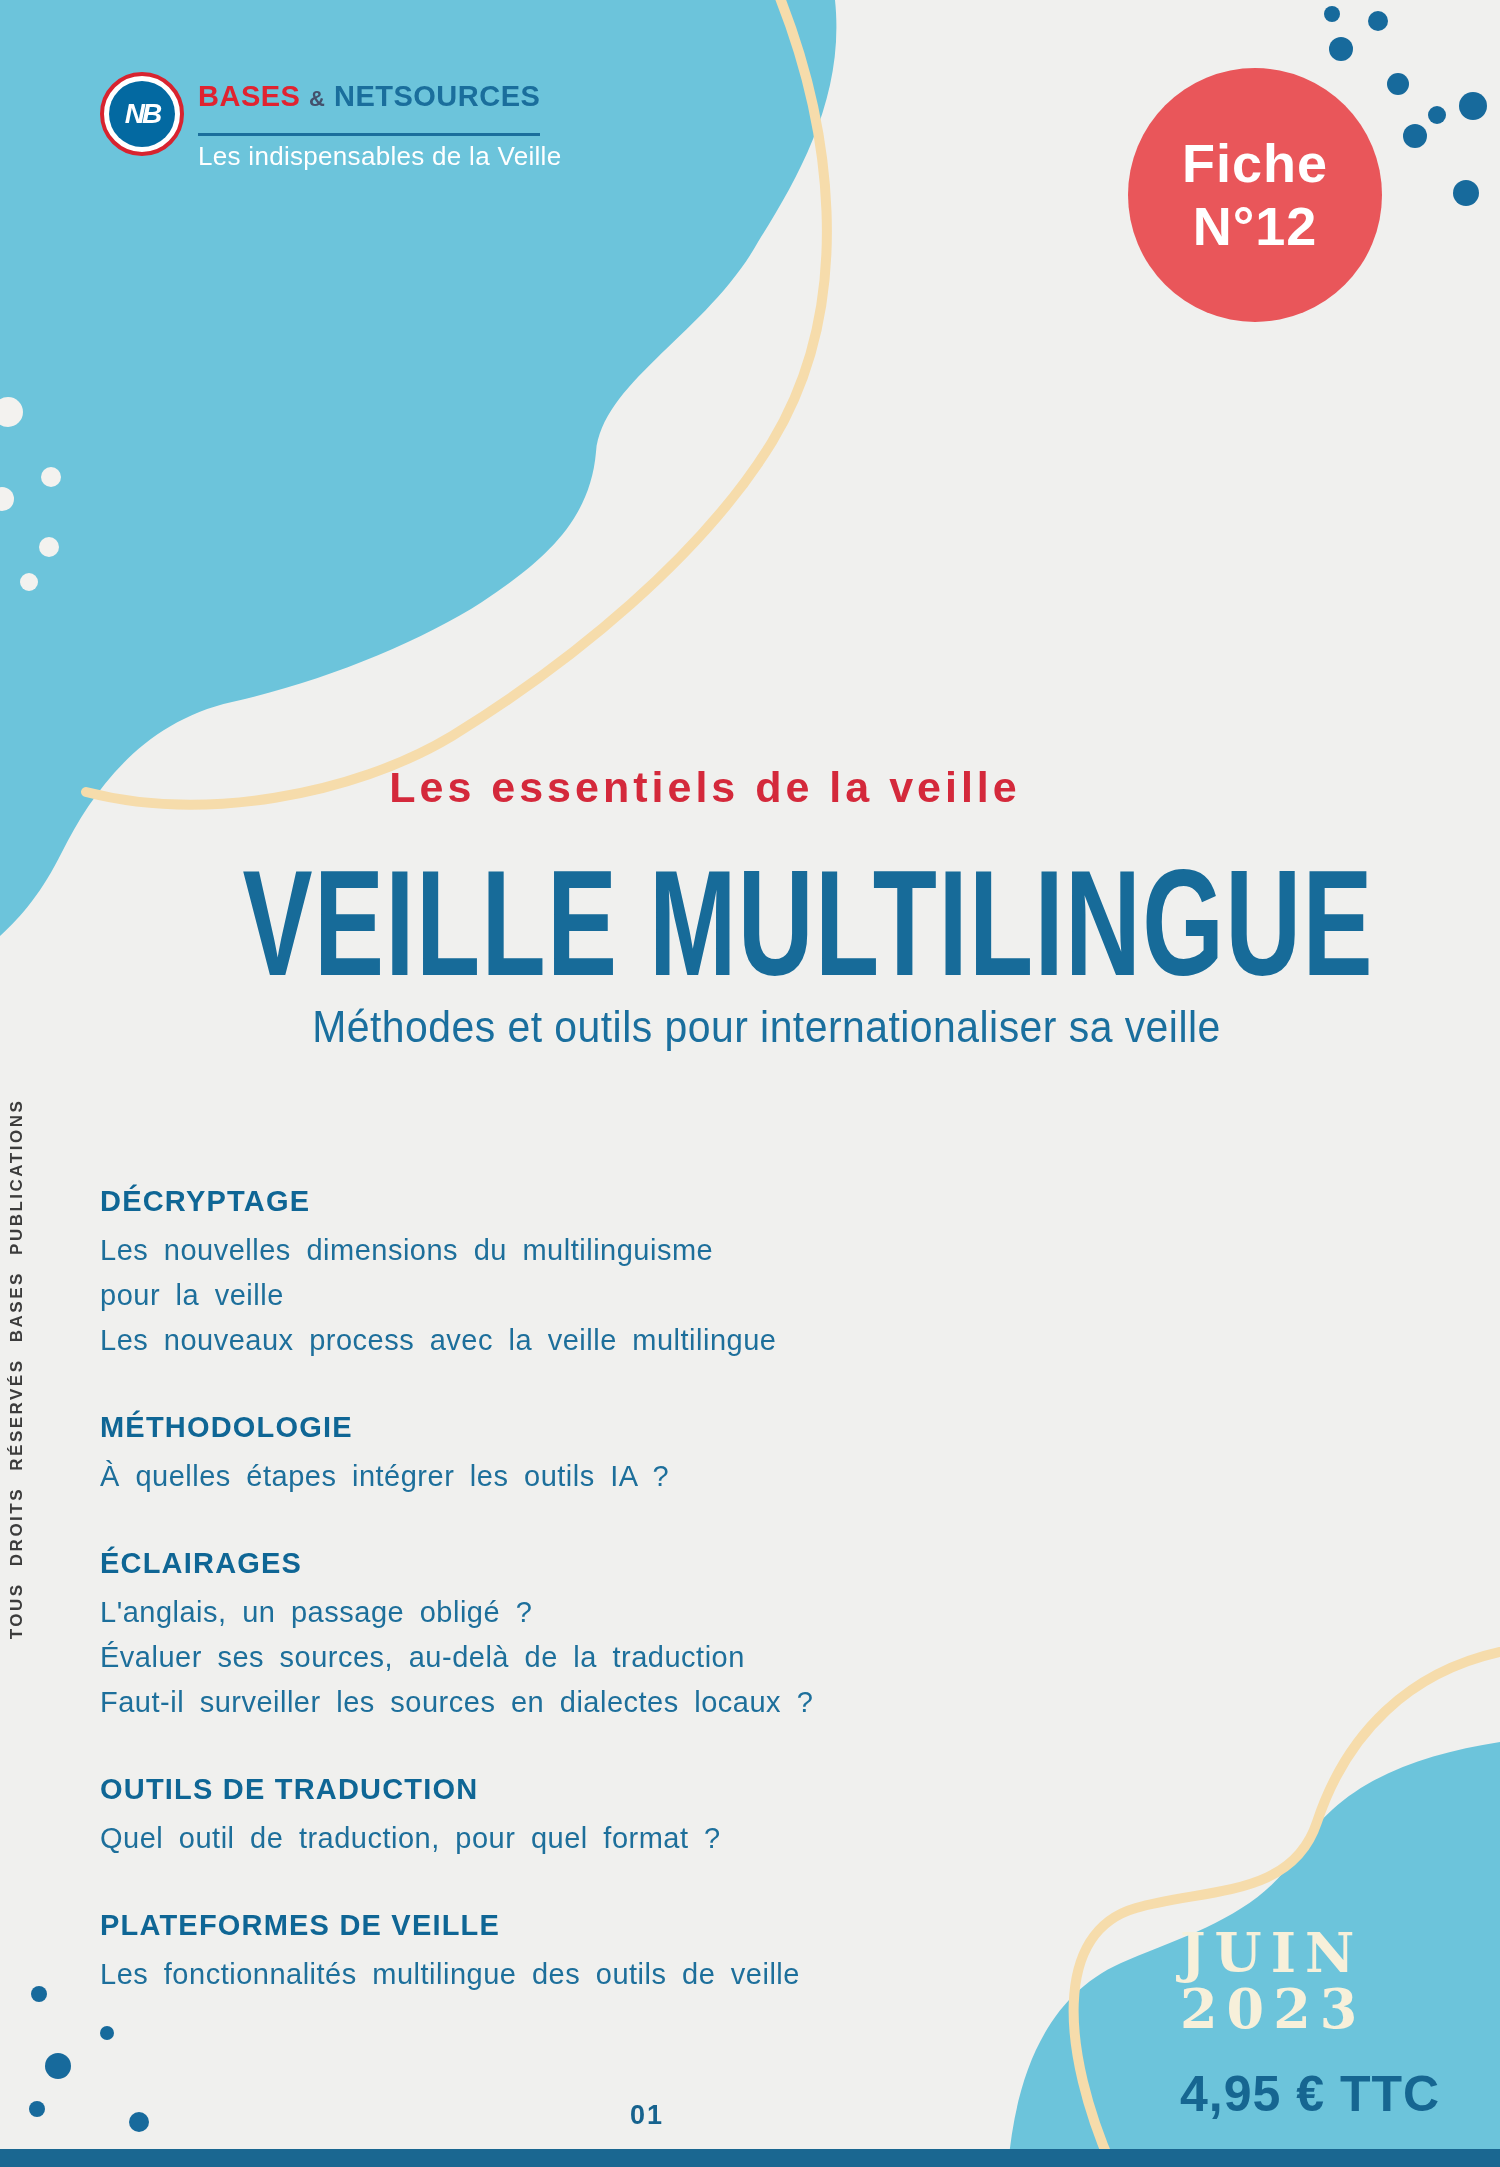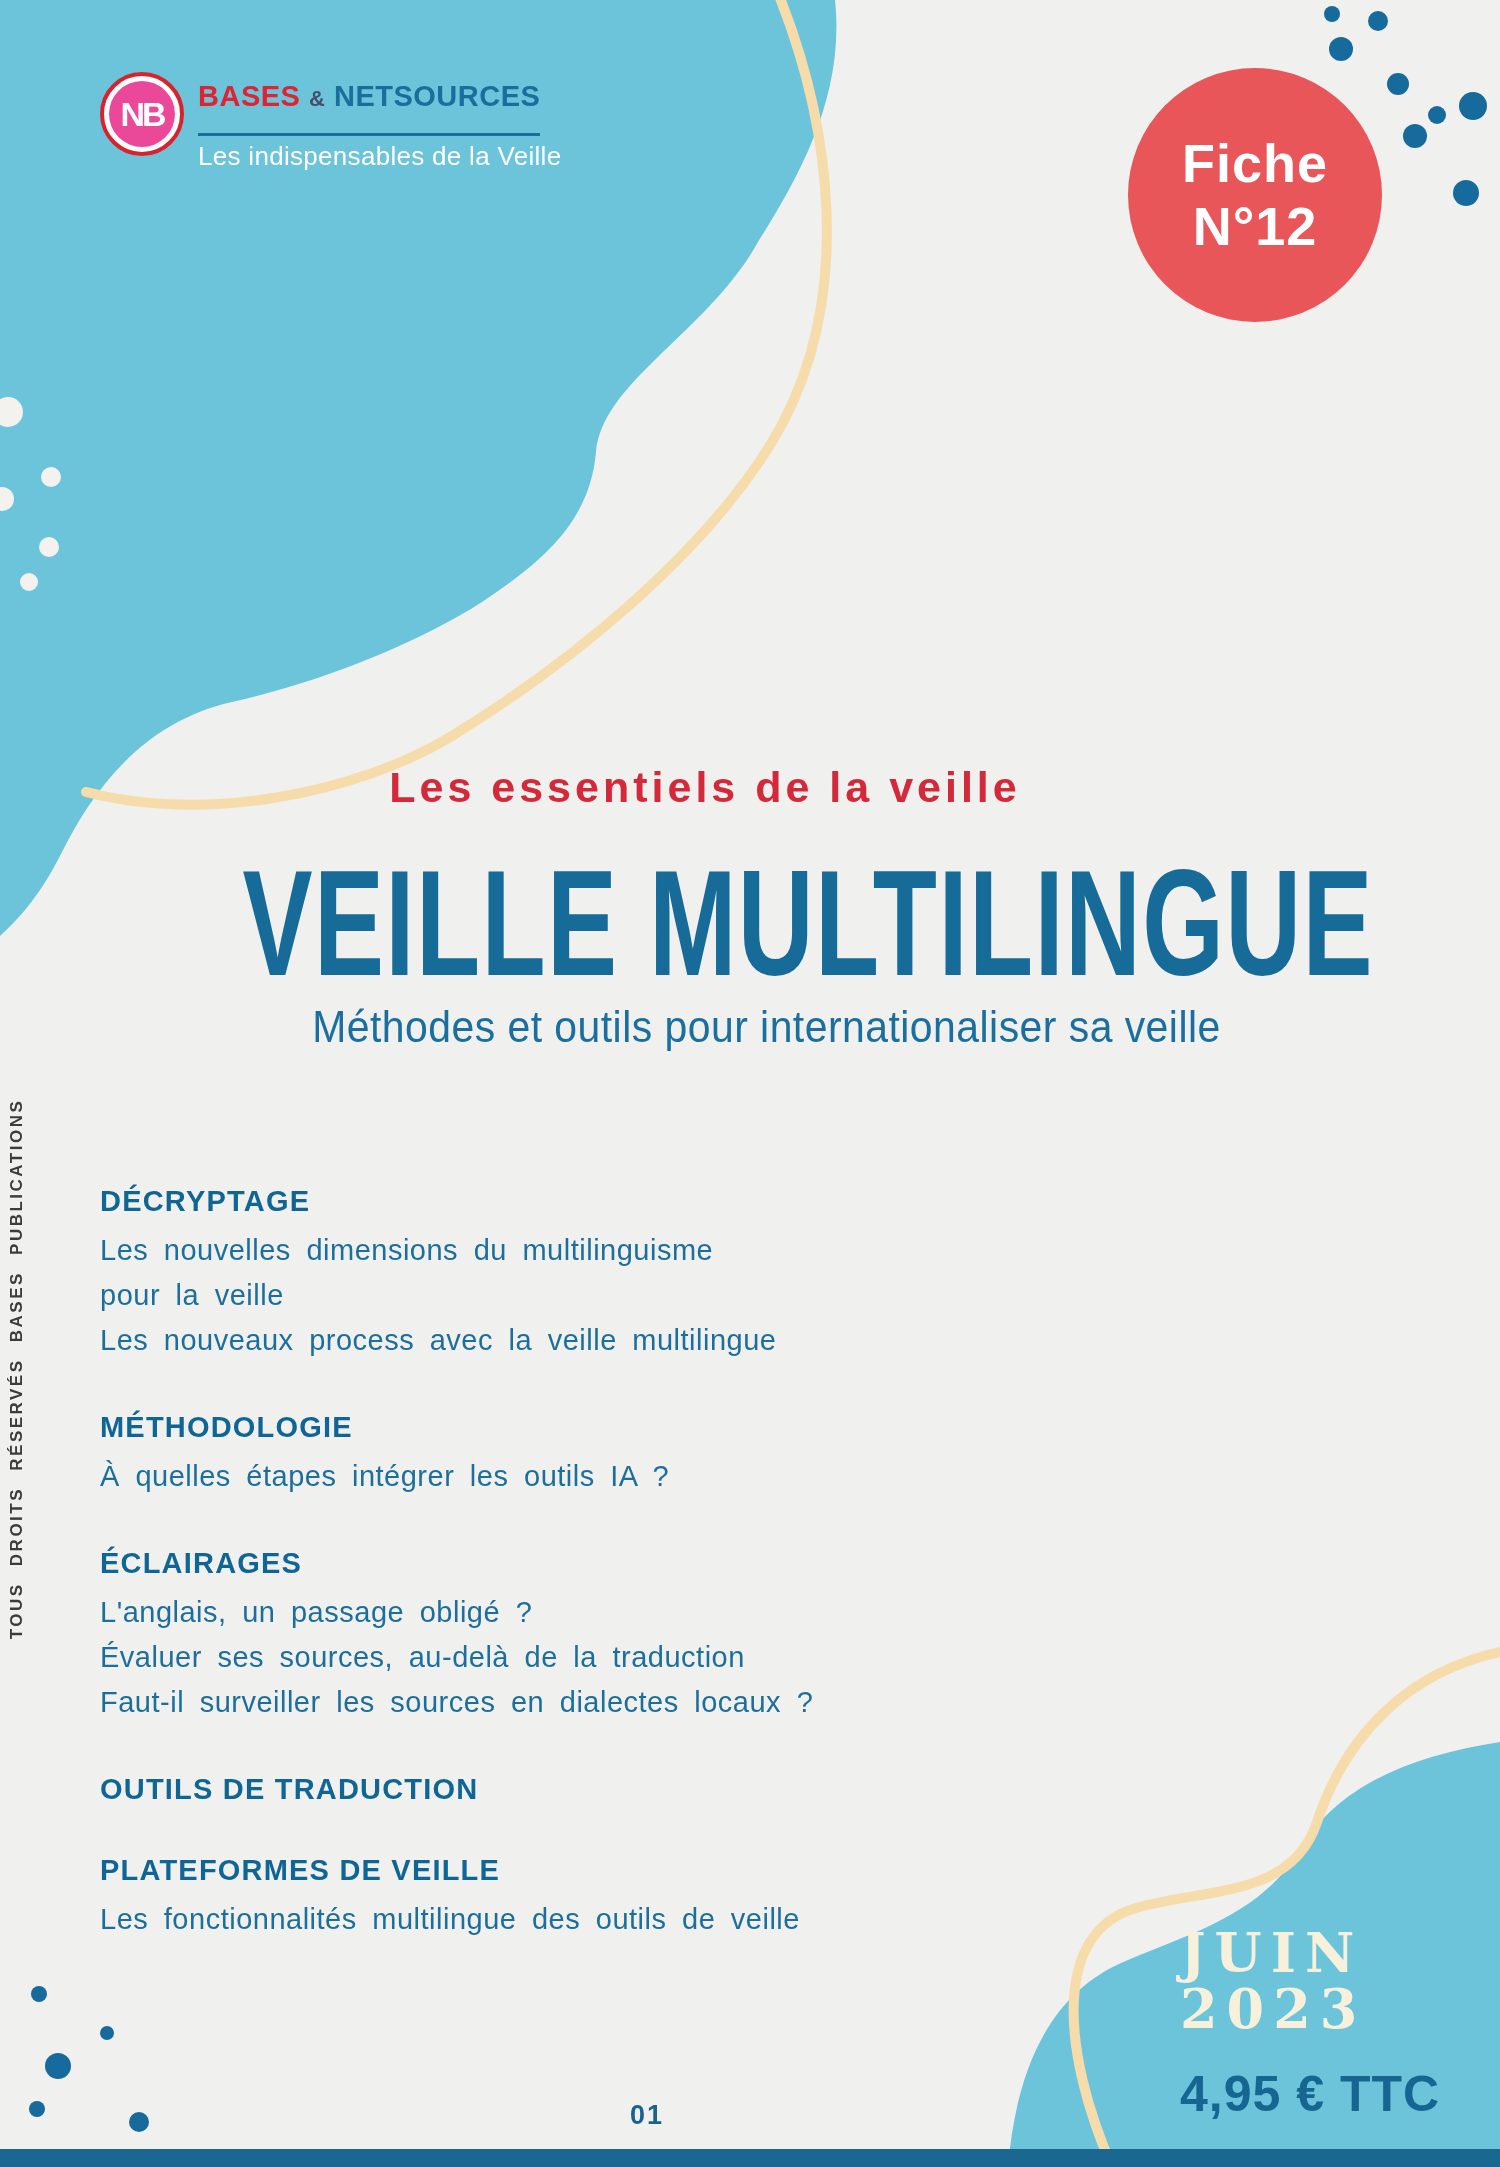--- a/index.html
+++ b/index.html
@@ -20,23 +20,23 @@
   .dot.white{background:#f3f2ef;}
 
   
   .logo{position:absolute;left:100px;top:72px;z-index:3;display:flex;align-items:flex-start;}
   .logo-circle{
     width:84px;height:84px;border-radius:50%;background:#ffffff;
     border:4px solid #d8232f;display:flex;align-items:center;justify-content:center;
     box-sizing:border-box;
   }
   .logo-inner{
-    width:66px;height:66px;border-radius:50%;background:#ec4899;
+    width:66px;height:66px;border-radius:50%;background:#0369a1;
     display:flex;align-items:center;justify-content:center;
-    color:#ffffff;font-weight:bold;font-size:34px;letter-spacing:-3px;
+    color:#ffffff;font-weight:bold;font-size:28px;letter-spacing:-3px;font-style:italic;
   }
   .logo-text{margin-left:14px;padding-top:8px;}
   .logo-word{font-size:29px;font-weight:bold;letter-spacing:0.5px;white-space:nowrap;
     border-bottom:3px solid #1a6e9c;padding-bottom:20px;display:inline-block;}
   .logo-word .p1{color:#e02330;}
   .logo-word .amp{color:#44506b;font-size:22px;}
   .logo-word .p2{color:#1a6e9c;}
   .logo-tagline{color:#ffffff;font-size:26px;margin-top:5px;letter-spacing:0.3px;}
 
   
@@ -187,20 +187,21 @@
 
     <div class="section">
       <h2>ÉCLAIRAGES</h2>
       <div class="line">L'anglais, un passage obligé ?</div>
       <div class="line">Évaluer ses sources, au-delà de la traduction</div>
       <div class="line">Faut-il surveiller les sources en dialectes locaux ?</div>
     </div>
 
     <div class="section">
       <h2>OUTILS DE TRADUCTION</h2>
+      <div class="line">Quel outil de traduction, pour quel format ?</div>
     </div>
 
     <div class="section">
       <h2>PLATEFORMES DE VEILLE</h2>
       <div class="line">Les fonctionnalités multilingue des outils de veille</div>
     </div>
 
   </div>
 
   <div class="issue">

